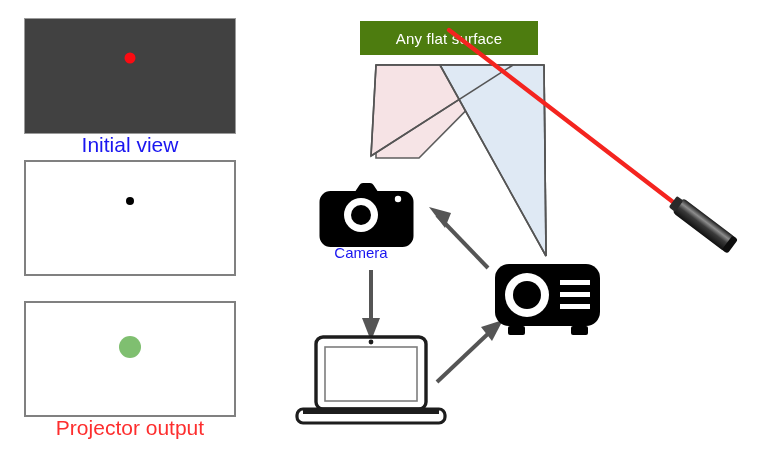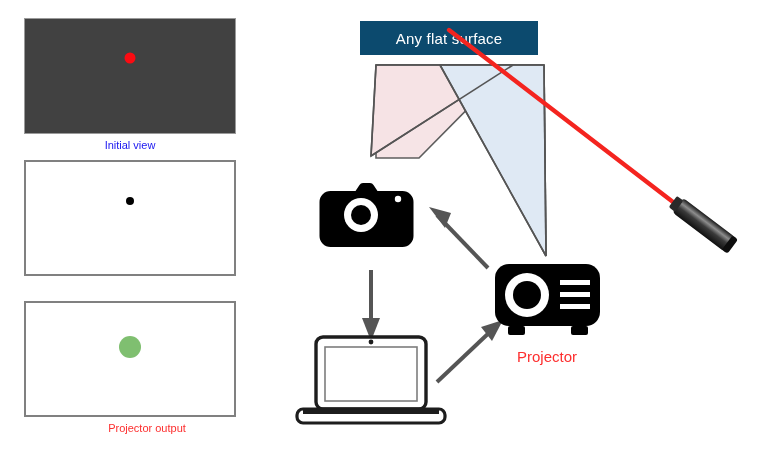--- a/index.html
+++ b/index.html
@@ -8,32 +8,32 @@
     background:#ffffff;
     font-family:"Liberation Sans", sans-serif;
     overflow:hidden;
     position:relative;
   }
   #stage{position:absolute;left:0;top:0;width:757px;height:450px;}
   .panel-box{position:absolute;box-sizing:border-box;}
   .panel-caption{
     position:absolute;
     text-align:center;
-    font-size:11px;
+    font-size:21px;
     line-height:18px;
     white-space:nowrap;
     font-family:"Liberation Sans", sans-serif;
   }
   .dot{position:absolute;border-radius:50%;}
 
   
   #surface-box{
     position:absolute;
     box-sizing:border-box;
-    background:#0c4a6e;
+    background:#4d7c0f;
     display:flex;align-items:center;justify-content:center;
   }
   #surface-label{
     color:#ffffff;font-size:15px;letter-spacing:0.2px;white-space:nowrap;
   }
 
   
   .dev-label{
     position:absolute;font-size:15px;white-space:nowrap;text-align:center;
   }
@@ -51,21 +51,21 @@
   </div>
   <div class="panel-caption" style="left:24px;top:136px;width:212px;color:#1a16f0;">Initial view</div>
 
   <div class="panel-box" style="left:24px;top:160px;width:212px;height:116px;background:#ffffff;border:2px solid #808080;">
     <div class="dot" style="left:50%;top:39px;transform:translate(-50%,-50%);width:8px;height:8px;background:#000000;"></div>
   </div>
 
   <div class="panel-box" style="left:24px;top:301px;width:212px;height:116px;background:#ffffff;border:2px solid #808080;">
     <div class="dot" style="left:50%;top:44px;transform:translate(-50%,-50%);width:22px;height:22px;background:#7fbf70;"></div>
   </div>
-  <div class="panel-caption" style="left:41px;top:419px;width:212px;color:#fd2e2e;">Projector output</div>
+  <div class="panel-caption" style="left:24px;top:419px;width:212px;color:#fd2e2e;">Projector output</div>
 
   <div id="surface-box" style="left:360px;top:21px;width:178px;height:34px;">
     <span id="surface-label">Any flat surface</span>
   </div>
 
   <svg class="abs" width="757" height="450" viewBox="0 0 757 450">
 
     <polygon points="376,65 511,65 419,158 376,158" fill="#f6e3e5" stroke="#555555" stroke-width="1.6" opacity="0.95"></polygon>
 
     <polygon points="376,65 513,65 371,156" fill="#f6e3e5" stroke="#555555" stroke-width="1.6"></polygon>
@@ -98,34 +98,34 @@
   </svg>
 
   <svg class="abs" width="757" height="450" viewBox="0 0 757 450" style="pointer-events:none;">
     <g>
       <path d="M352,183 h18 a4,4 0 0 1 3.5,2 l4,6 h25 a11,11 0 0 1 11,11 v34 a11,11 0 0 1 -11,11 h-72 a11,11 0 0 1 -11,-11 v-34 a11,11 0 0 1 11,-11 h25 l4,-6 a4,4 0 0 1 3.5,-2 z" fill="#000000"></path>
       <circle cx="361" cy="215" r="17" fill="#ffffff"></circle>
       <circle cx="361" cy="215" r="10" fill="#000000"></circle>
       <circle cx="398" cy="199" r="3.2" fill="#ffffff"></circle>
     </g>
   </svg>
+  <div class="dev-label" style="left:311px;top:244px;width:100px;color:#1a16f0;">Camera</div>
 
   <svg class="abs" width="757" height="450" viewBox="0 0 757 450" style="pointer-events:none;">
     <g>
       <rect x="495" y="264" width="105" height="62" rx="14" ry="14" fill="#000000"></rect>
       <circle cx="527" cy="295" r="22" fill="#ffffff"></circle>
       <circle cx="527" cy="295" r="14" fill="#000000"></circle>
       <rect x="560" y="280" width="30" height="5" fill="#ffffff"></rect>
       <rect x="560" y="292" width="30" height="5" fill="#ffffff"></rect>
       <rect x="560" y="304" width="30" height="5" fill="#ffffff"></rect>
       <rect x="508" y="326" width="17" height="9" rx="2" fill="#000000"></rect>
       <rect x="571" y="326" width="17" height="9" rx="2" fill="#000000"></rect>
     </g>
   </svg>
-  <div class="dev-label" style="left:497px;top:348px;width:100px;color:#fd2e2e;">Projector</div>
 
   <svg class="abs" width="757" height="450" viewBox="0 0 757 450" style="pointer-events:none;">
     <g>
       <rect x="316" y="337" width="110" height="72" rx="7" ry="7" fill="#ffffff" stroke="#1d1d1d" stroke-width="3.4"></rect>
       <rect x="325" y="347" width="92" height="54" fill="#ffffff" stroke="#7d7d7d" stroke-width="1.6"></rect>
       <circle cx="371" cy="342" r="2.4" fill="#1d1d1d"></circle>
       <path d="M303,409 h136 a6,6 0 0 1 6,6 v2 a6,6 0 0 1 -6,6 h-136 a6,6 0 0 1 -6,-6 v-2 a6,6 0 0 1 6,-6 z" fill="#ffffff" stroke="#1d1d1d" stroke-width="3.2"></path>
       <path d="M303,409 h136 v5 h-136 z" fill="#1d1d1d"></path>
     </g>
   </svg>

